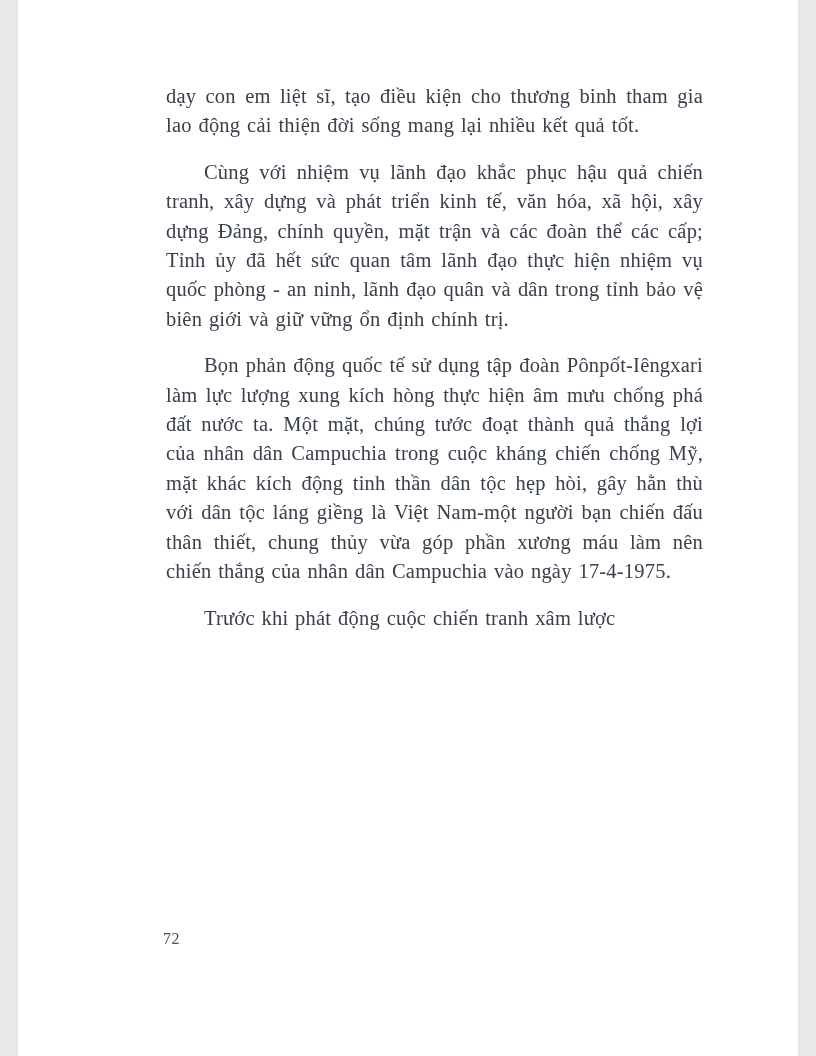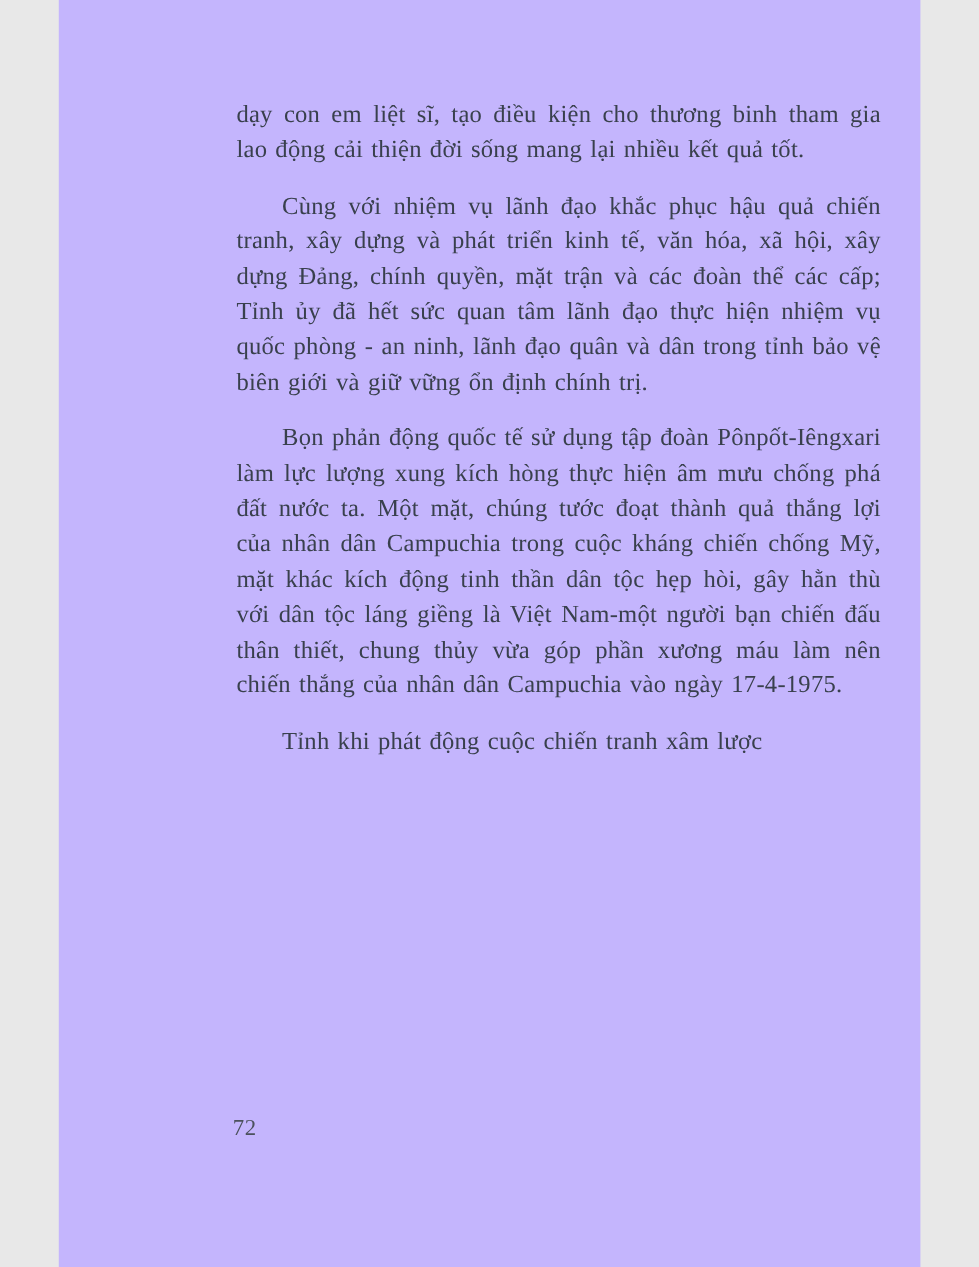--- a/index.html
+++ b/index.html
@@ -2,24 +2,24 @@
 <html><head>
 <meta charset="utf-8">
 <style>
   html, body {
     margin: 0;
     padding: 0;
     background: #e8e8e8;
   }
   .book-page {
     position: relative;
-    width: 718px;
+    width: 780px;
     height: 1056px;
     margin: 0 auto;
-    background: #c4b5fd;
+    background: #ffffff;
     overflow: hidden;
     font-family: "Liberation Serif", "DejaVu Serif", serif;
   }
   .text-block {
     position: absolute;
     left: 148px;
     top: 82px;
     width: 537px;
   }
   .para {
@@ -31,30 +31,30 @@
     letter-spacing: 0.2px;
     word-spacing: 1.5px;
   }
   .para.indent {
     text-indent: 38px;
   }
   .page-number {
     position: absolute;
     left: 145px;
     top: 930px;
-    font-size: 19px;
+    font-size: 16px;
     color: #4b515c;
     letter-spacing: 0.5px;
     text-align: center;
   }
 </style>
 </head>
 <body>
 
 <div class="book-page">
   <div class="text-block">
     <p class="para">dạy con em liệt sĩ, tạo điều kiện cho thương binh tham gia lao động cải thiện đời sống mang lại nhiều kết quả tốt.</p>
     <p class="para indent">Cùng với nhiệm vụ lãnh đạo khắc phục hậu quả chiến tranh, xây dựng và phát triển kinh tế, văn hóa, xã hội, xây dựng Đảng, chính quyền, mặt trận và các đoàn thể các cấp; Tỉnh ủy đã hết sức quan tâm lãnh đạo thực hiện nhiệm vụ quốc phòng - an ninh, lãnh đạo quân và dân trong tỉnh bảo vệ biên giới và giữ vững ổn định chính trị.</p>
     <p class="para indent">Bọn phản động quốc tế sử dụng tập đoàn Pônpốt-Iêngxari làm lực lượng xung kích hòng thực hiện âm mưu chống phá đất nước ta. Một mặt, chúng tước đoạt thành quả thắng lợi của nhân dân Campuchia trong cuộc kháng chiến chống Mỹ, mặt khác kích động tinh thần dân tộc hẹp hòi, gây hằn thù với dân tộc láng giềng là Việt Nam-một người bạn chiến đấu thân thiết, chung thủy vừa góp phần xương máu làm nên chiến thắng của nhân dân Campuchia vào ngày 17-4-1975.</p>
-    <p class="para indent">Tỉnh khi phát động cuộc chiến tranh xâm lược</p>
+    <p class="para indent">Trước khi phát động cuộc chiến tranh xâm lược</p>
   </div>
   <div class="page-number">72</div>
 </div>
 
 </body></html>

